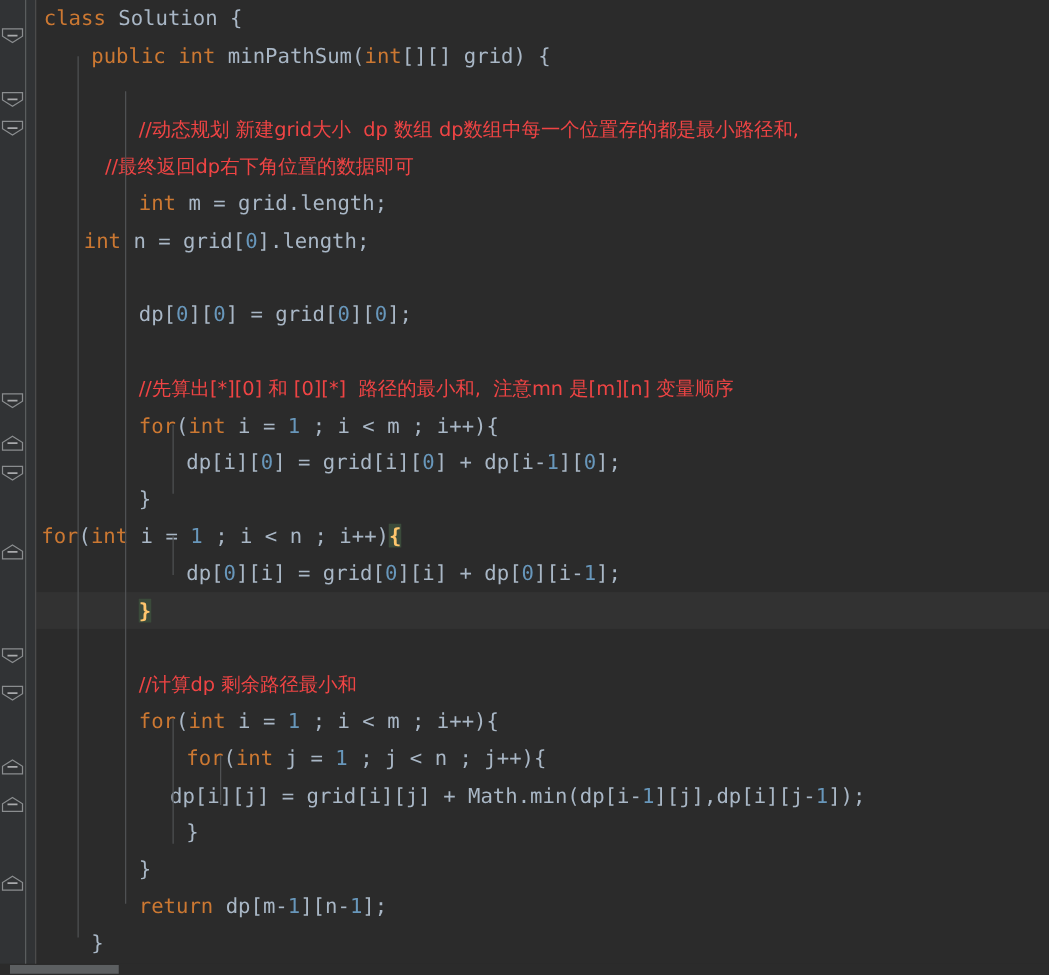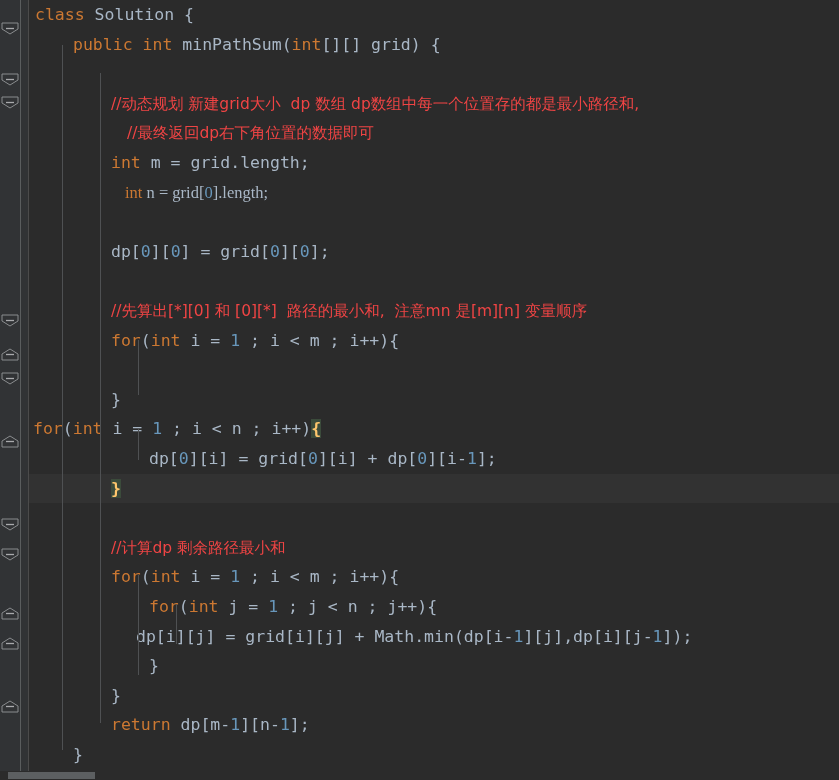--- a/index.html
+++ b/index.html
@@ -178,27 +178,28 @@
           </svg>
         </div>
       </div>
   </div>
 
   <div class="code" id="code">
       <div class="row" style="position: absolute; left: 0px; right: 0px; top: 0px; padding-left: 7px;"><span class="kw">class</span><span class="id"> Solution {</span></div>
       <div class="row" style="position: absolute; left: 0px; right: 0px; top: 29.6px; padding-left: 45px;"><span class="kw">public</span><span class="id"> </span><span class="kw">int</span><span class="id"> minPathSum(</span><span class="kw">int</span><span class="id">[][] grid) {</span></div>
       <div class="row" style="position: absolute; left: 0px; right: 0px; top: 59.2px; padding-left: 7px;"></div>
       <div class="row" style="position: absolute; left: 0px; right: 0px; top: 88.8px; padding-left: 83px;"><span class="cm">//动态规划 新建grid大小  dp 数组 dp数组中每一个位置存的都是最小路径和,</span></div>
-      <div class="row" style="position: absolute; left: 0px; right: 0px; top: 118.4px; padding-left: 99px;"><span class="cm">//最终返回dp右下角位置的数据即可</span></div>
+      <div class="row" style="position: absolute; left: 0px; right: 0px; top: 118.4px; padding-left: 56px;"><span class="cm">//最终返回dp右下角位置的数据即可</span></div>
       <div class="row" style="position: absolute; left: 0px; right: 0px; top: 148px; padding-left: 83px;"><span class="kw">int</span><span class="id"> m = grid.length;</span></div>
-      <div class="row" style="position: absolute; left: 0px; right: 0px; top: 177.6px; padding-left: 97px; font-family: Liberation Serif, serif;"><span class="kw">int</span><span class="id"> n = grid[</span><span class="num">0</span><span class="id">].length;</span></div>
+      <div class="row" style="position: absolute; left: 0px; right: 0px; top: 177.6px; padding-left: 39px;"><span class="kw">int</span><span class="id"> n = grid[</span><span class="num">0</span><span class="id">].length;</span></div>
       <div class="row" style="position: absolute; left: 0px; right: 0px; top: 236.8px; padding-left: 83px;"><span class="id">dp[</span><span class="num">0</span><span class="id">][</span><span class="num">0</span><span class="id">] = grid[</span><span class="num">0</span><span class="id">][</span><span class="num">0</span><span class="id">];</span></div>
       <div class="row" style="position: absolute; left: 0px; right: 0px; top: 266.4px; padding-left: 7px;"></div>
       <div class="row" style="position: absolute; left: 0px; right: 0px; top: 296px; padding-left: 83px;"><span class="cm">//先算出[*][0] 和 [0][*]  路径的最小和,  注意mn 是[m][n] 变量顺序</span></div>
       <div class="row" style="position: absolute; left: 0px; right: 0px; top: 325.6px; padding-left: 83px;"><span class="kw">for</span><span class="id">(</span><span class="kw">int</span><span class="id"> i = </span><span class="num">1</span><span class="id"> ; i &lt; m ; i++){</span></div>
+      <div class="row" style="position: absolute; left: 0px; right: 0px; top: 355.2px; padding-left: 121px;"><span class="id">dp[i][</span><span class="num">0</span><span class="id">] = grid[i][</span><span class="num">0</span><span class="id">] + dp[i-</span><span class="num">1</span><span class="id">][</span><span class="num">0</span><span class="id">];</span></div>
       <div class="row" style="position: absolute; left: 0px; right: 0px; top: 384.8px; padding-left: 83px;"><span class="id">}</span></div>
       <div class="row" style="position: absolute; left: 0px; right: 0px; top: 414.4px; "><span class="kw">for</span><span class="id">(</span><span class="kw">int</span><span class="id"> i = </span><span class="num">1</span><span class="id"> ; i &lt; n ; i++)</span><span class="brace-hl">{</span></div>
       <div class="row" style="position: absolute; left: 0px; right: 0px; top: 444px; padding-left: 121px;"><span class="id">dp[</span><span class="num">0</span><span class="id">][i] = grid[</span><span class="num">0</span><span class="id">][i] + dp[</span><span class="num">0</span><span class="id">][i-</span><span class="num">1</span><span class="id">];</span></div>
       <div class="row cur" style="position: absolute; left: 0px; right: 0px; top: 473.6px; padding-left: 83px;"><span class="brace-hl">}</span></div>
       <div class="row" style="position: absolute; left: 0px; right: 0px; top: 503.2px; padding-left: 7px;"></div>
       <div class="row" style="position: absolute; left: 0px; right: 0px; top: 532.8px; padding-left: 83px;"><span class="cm">//计算dp 剩余路径最小和</span></div>
       <div class="row" style="position: absolute; left: 0px; right: 0px; top: 562.4px; padding-left: 83px;"><span class="kw">for</span><span class="id">(</span><span class="kw">int</span><span class="id"> i = </span><span class="num">1</span><span class="id"> ; i &lt; m ; i++){</span></div>
       <div class="row" style="position: absolute; left: 0px; right: 0px; top: 592px; padding-left: 121px;"><span class="kw">for</span><span class="id">(</span><span class="kw">int</span><span class="id"> j = </span><span class="num">1</span><span class="id"> ; j &lt; n ; j++){</span></div>
       <div class="row" style="position: absolute; left: 0px; right: 0px; top: 621.6px; padding-left: 108px;"><span class="id">dp[i][j] = grid[i][j] + Math.min(dp[i-</span><span class="num">1</span><span class="id">][j],dp[i][j-</span><span class="num">1</span><span class="id">]);</span></div>
       <div class="row" style="position: absolute; left: 0px; right: 0px; top: 651.2px; padding-left: 121px;"><span class="id">}</span></div>

